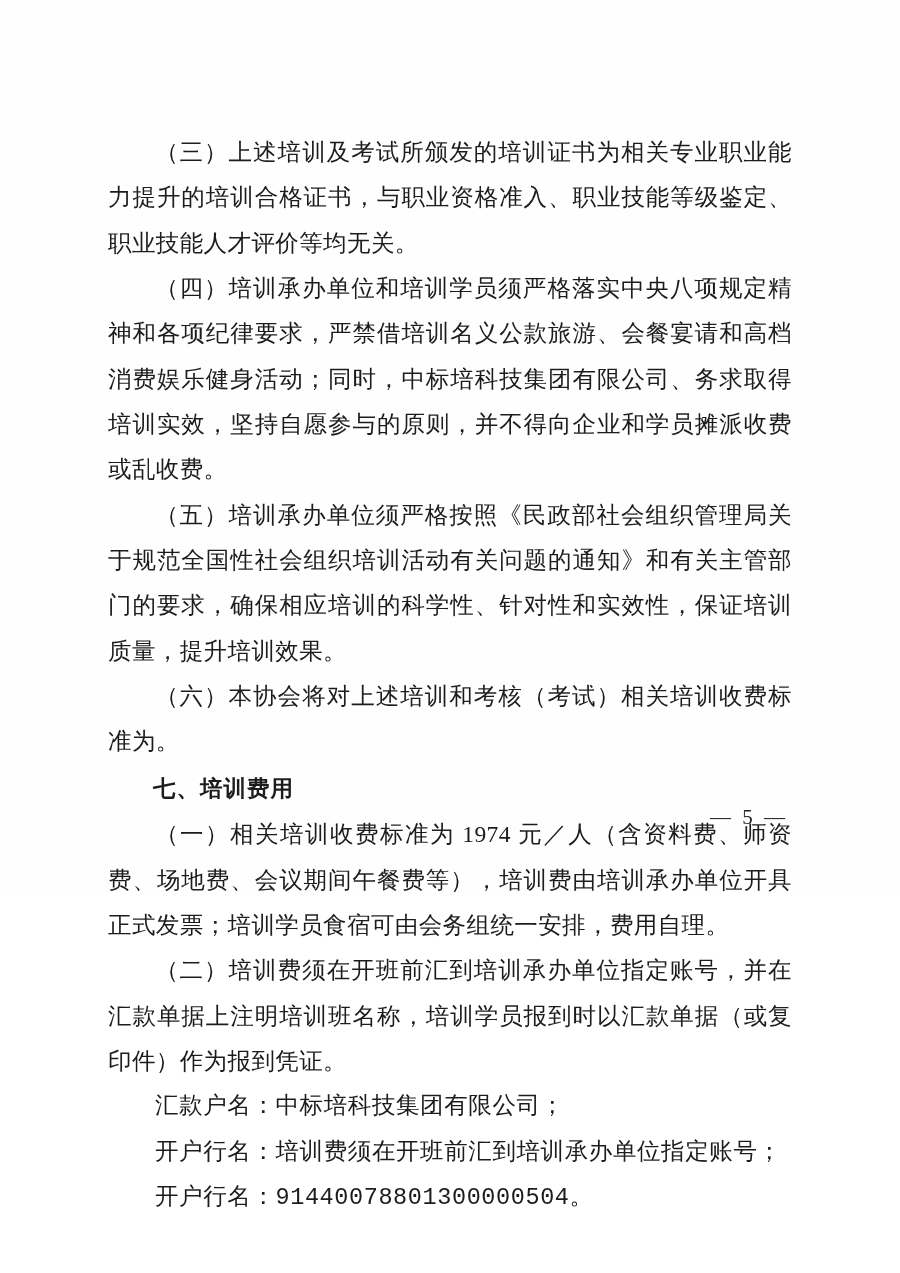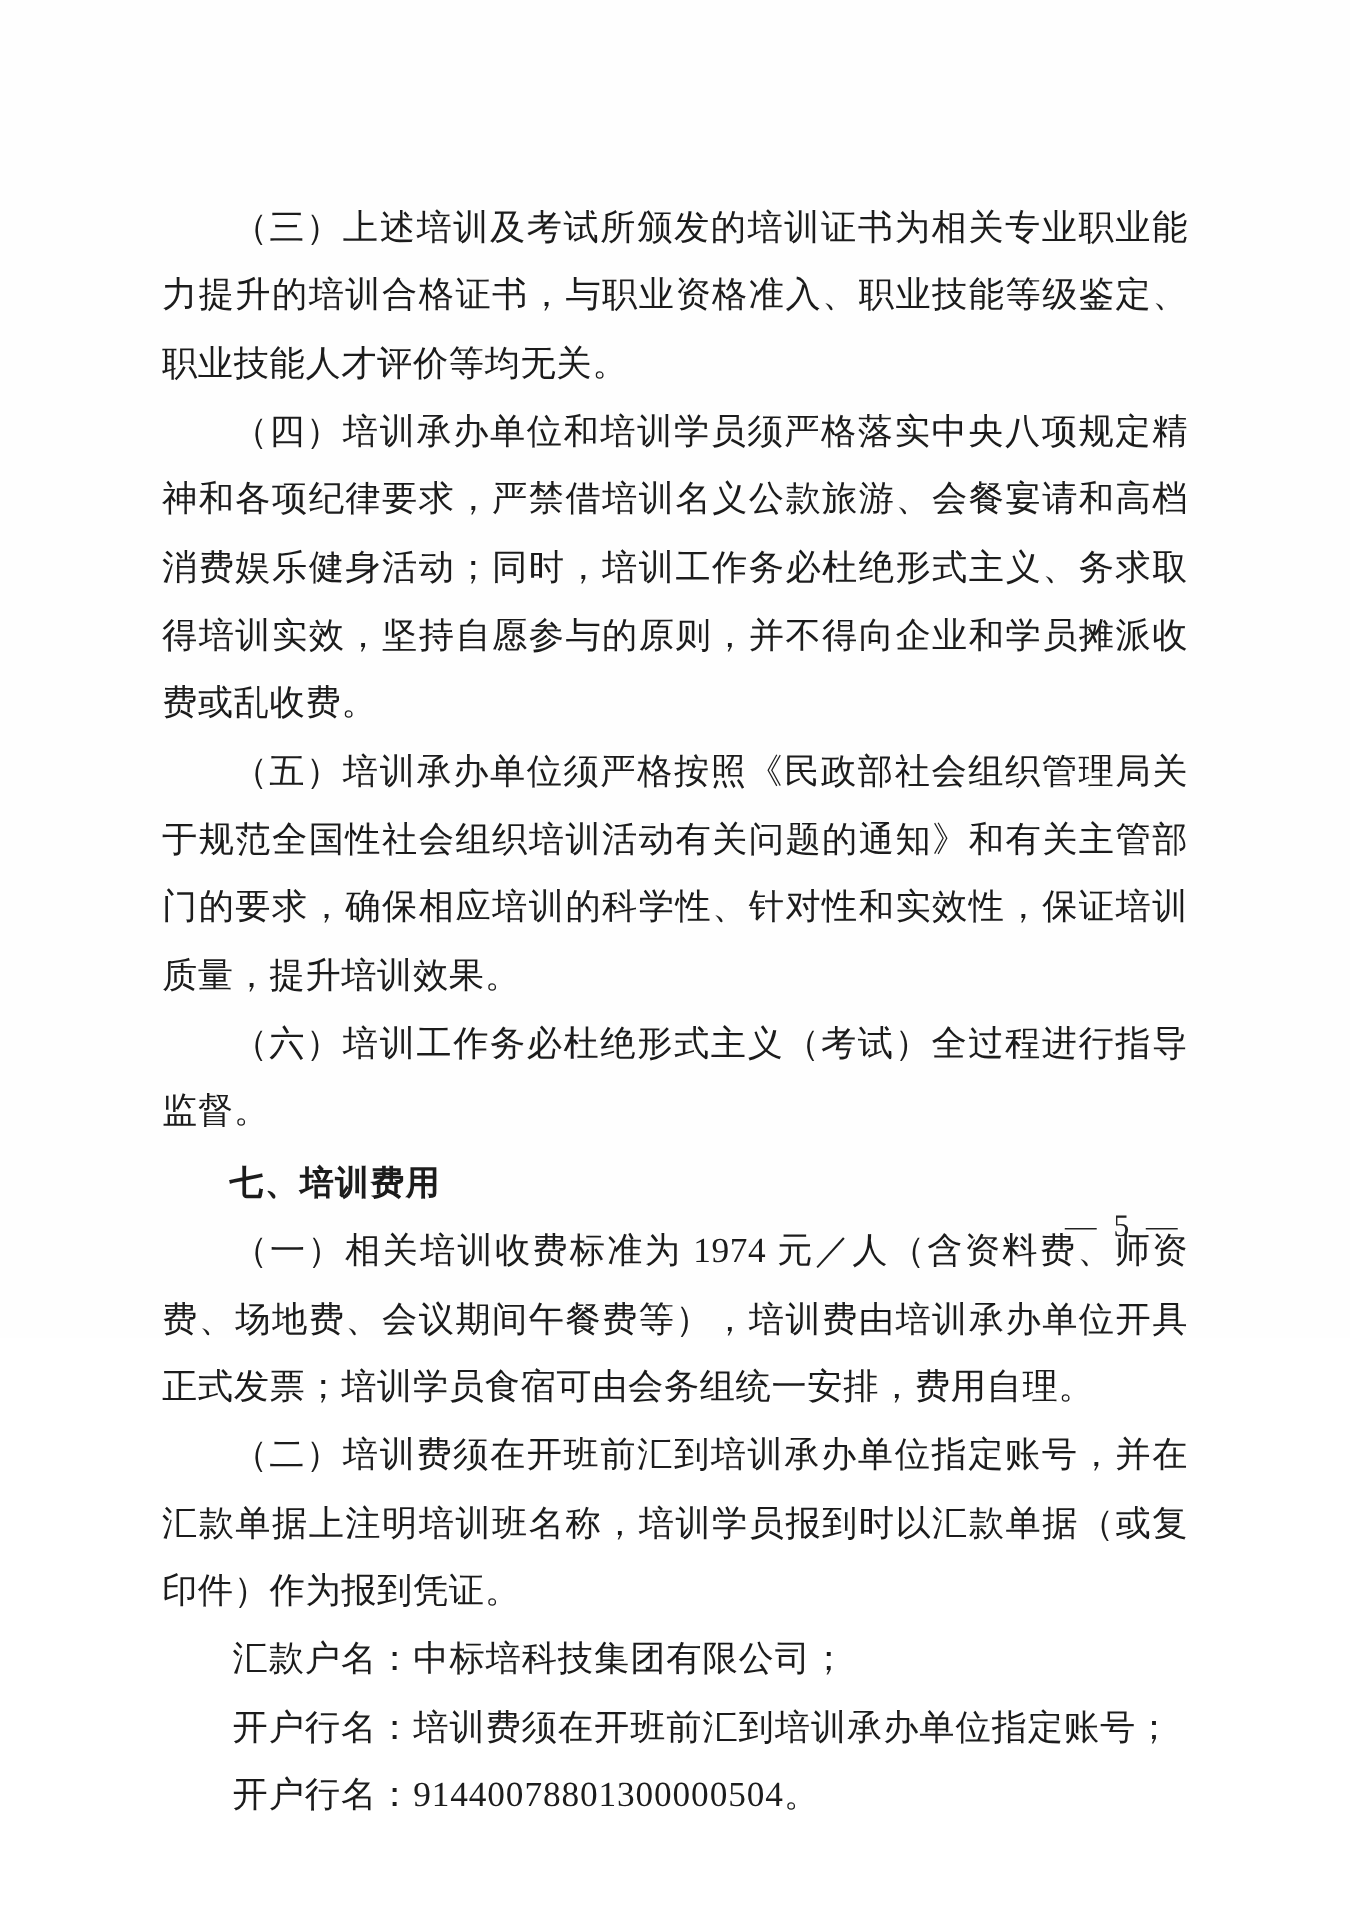--- a/index.html
+++ b/index.html
@@ -44,41 +44,42 @@
     font-family: Liberation Sans, sans-serif;
     font-size: 22.5px;
     letter-spacing: 1px;
     padding-top: 2px;
     padding-bottom: 2px;
   }
   .bank-block p {
     margin: 0;
     text-indent: 2em;
     letter-spacing: 0.6px;
+    font-family: Liberation Mono, monospace;
   }
   .page-number {
     position: absolute;
     right: 112px;
     bottom: 62px;
     font-size: 21px;
     letter-spacing: 3px;
     color: #222;
     font-family: "Liberation Serif", serif;
   }
 </style>
 </head>
 <body>
 
 <div class="page">
   <div class="doc-body">
 
     <p class="para">（三）上述培训及考试所颁发的培训证书为相关专业职业能力提升的培训合格证书，与职业资格准入、职业技能等级鉴定、职业技能人才评价等均无关。</p>
-    <p class="para">（四）培训承办单位和培训学员须严格落实中央八项规定精神和各项纪律要求，严禁借培训名义公款旅游、会餐宴请和高档消费娱乐健身活动；同时，培训工作务必杜绝形式主义、务求取得培训实效，坚持自愿参与的原则，并不得向企业和学员摊派收费或乱收费。</p>
+    <p class="para">（四）培训承办单位和培训学员须严格落实中央八项规定精神和各项纪律要求，严禁借培训名义公款旅游、会餐宴请和高档消费娱乐健身活动；同时，中标培科技集团有限公司、务求取得培训实效，坚持自愿参与的原则，并不得向企业和学员摊派收费或乱收费。</p>
     <p class="para">（五）培训承办单位须严格按照《民政部社会组织管理局关于规范全国性社会组织培训活动有关问题的通知》和有关主管部门的要求，确保相应培训的科学性、针对性和实效性，保证培训质量，提升培训效果。</p>
-    <p class="para">（六）培训工作务必杜绝形式主义（考试）全过程进行指导监督。</p>
+    <p class="para">（六）本协会将对上述培训和考核（考试）相关培训收费标准为。</p>
 
     <p class="heading">七、培训费用</p>
 
     <p class="para">（一）相关培训收费标准为 1974 元／人（含资料费、师资费、场地费、会议期间午餐费等），培训费由培训承办单位开具正式发票；培训学员食宿可由会务组统一安排，费用自理。</p>
     <p class="para">（二）培训费须在开班前汇到培训承办单位指定账号，并在汇款单据上注明培训班名称，培训学员报到时以汇款单据（或复印件）作为报到凭证。</p>
 
     <div class="bank-block">
       <p>汇款户名：中标培科技集团有限公司；</p>
       <p>开户行名：培训费须在开班前汇到培训承办单位指定账号；</p>
       <p>开户行名：91440078801300000504。</p>

